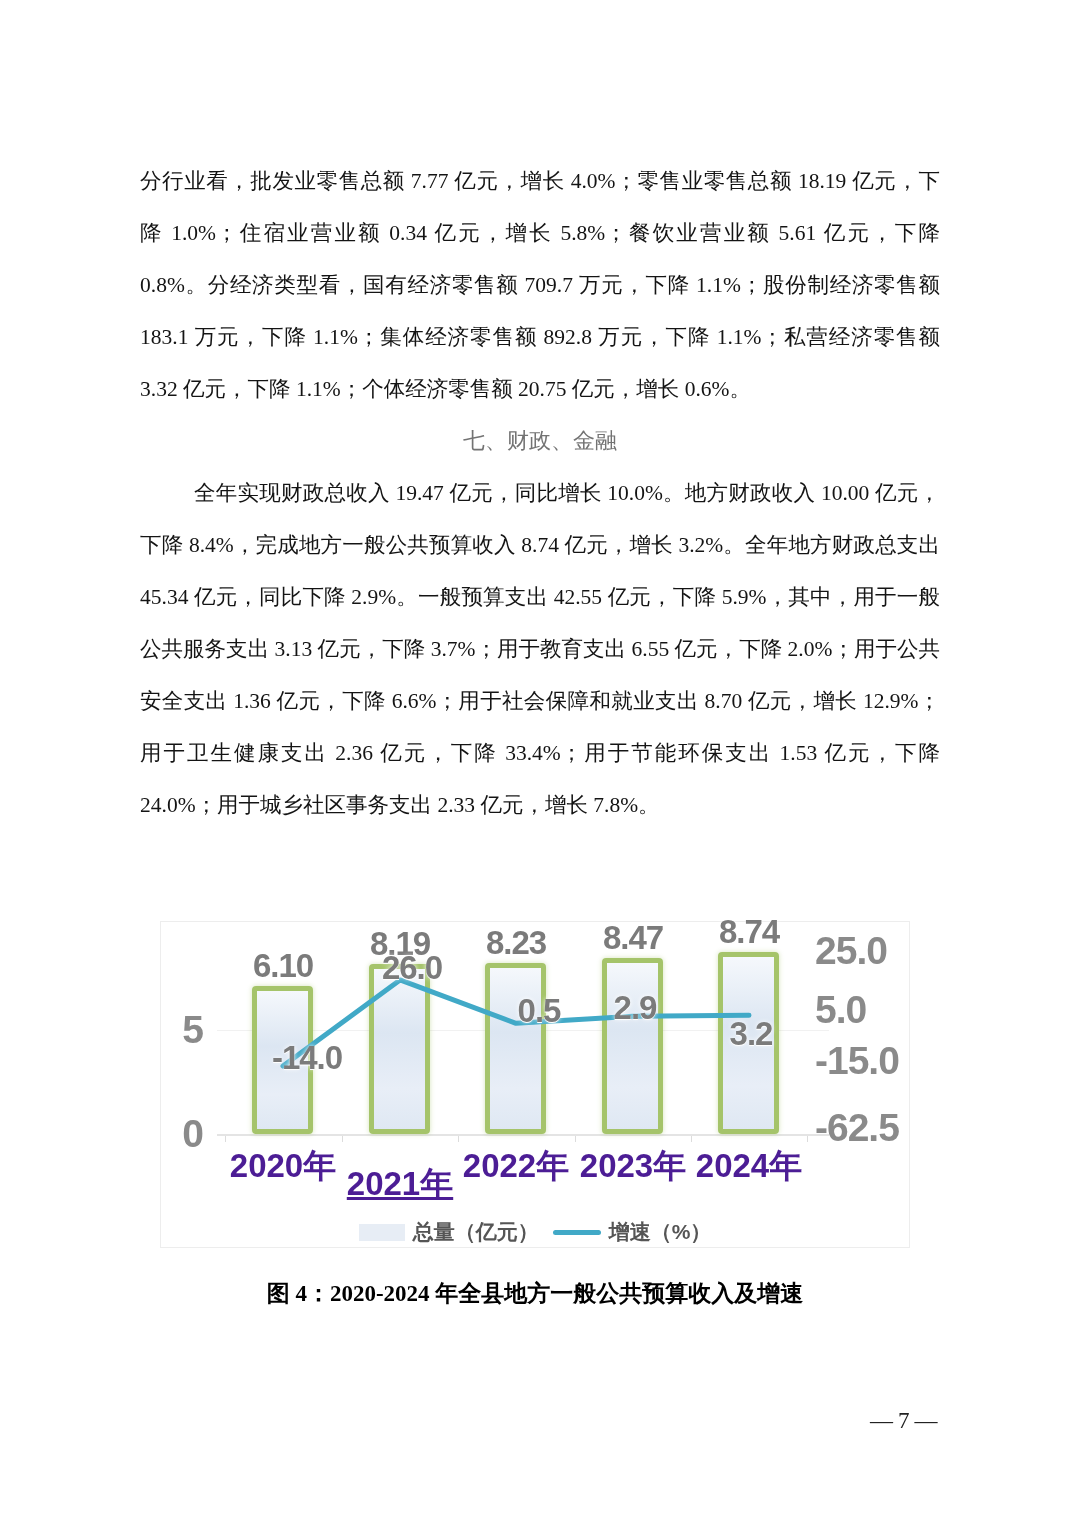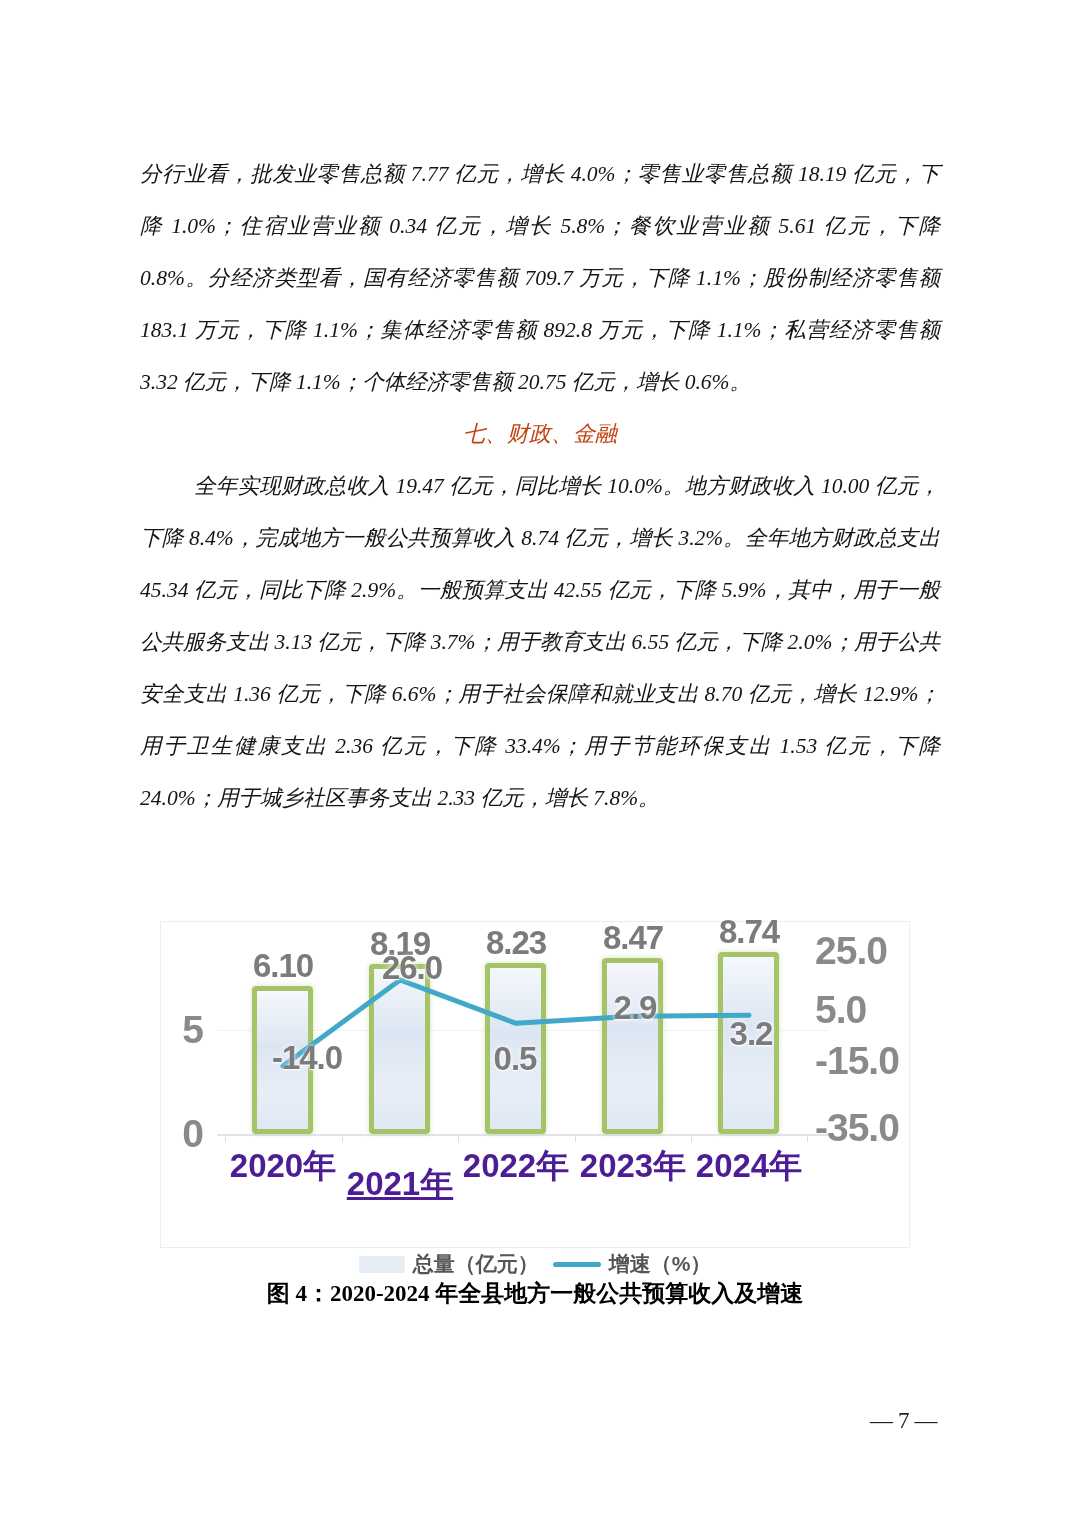--- a/index.html
+++ b/index.html
@@ -6,37 +6,37 @@
   .page{
     position:relative;
     width:1074px;height:1520px;
     background:#ffffff;
     overflow:hidden;
     font-family:"Liberation Serif","DejaVu Serif",serif;
     color:#111;
   }
   .text-block{
     position:absolute;
-    left:140px;top:148px;width:800px;font-style:italic;
+    left:140px;top:155px;width:800px;
   }
   .body-par{
     margin:0;
     font-size:21.5px;
     line-height:52px;
     text-align:justify;
     color:#141414;
   }
   .indent{text-indent:54px;}
   .section-heading{
     margin:0;
     font-size:22px;
     line-height:52px;
     font-weight:normal;
     text-align:center;
-    color:#c2410c;
+    color:#737373;
   }
   figure.chart-figure{
     position:absolute;
     left:160px;top:921px;
     width:750px;margin:0;
   }
   #chart{
     position:relative;
     width:748px;height:325px;
     background:#fff;
@@ -82,21 +82,21 @@
     letter-spacing:-1px;
     white-space:nowrap;
   }
   .ytick.left{text-align:right;}
   .legend{
     position:absolute;
     left:0;right:0;top:296px;
     display:flex;justify-content:center;align-items:center;gap:14px;
     font-weight:700;font-size:21px;color:#555;
   }
-  .legend-item{display:flex;align-items:center;gap:8px;margin-top:32px;}
+  .legend-item{display:flex;align-items:center;gap:8px;}
   .swatch-bar{display:inline-block;width:46px;height:17px;background:#e7edf5;}
   .swatch-line{display:inline-block;width:48px;height:5px;background:#41a9c7;border-radius:3px;}
   figcaption{
     margin-top:30px;
     text-align:center;
     font-weight:700;
     font-size:23px;
     color:#000;
   }
   .page-number{
@@ -127,42 +127,42 @@
         <div class="tickmark" style="left: 181px; top: 214px;"></div>
         <div class="tickmark" style="left: 297px; top: 214px;"></div>
         <div class="tickmark" style="left: 414px; top: 214px;"></div>
         <div class="tickmark" style="left: 530px; top: 214px;"></div>
         <div class="tickmark" style="left: 646px; top: 214px;"></div>
         <div class="ytick left" style="left: 6px; width: 36px; top: 90px;">5</div>
         <div class="ytick left" style="left: 6px; width: 36px; top: 194px;">0</div>
         <div class="ytick" style="left: 654px; top: 11px;">25.0</div>
         <div class="ytick" style="left: 654px; top: 70px;">5.0</div>
         <div class="ytick" style="left: 654px; top: 121px;">-15.0</div>
-        <div class="ytick" style="left: 654px; top: 188px;">-35.0</div>
+        <div class="ytick" style="left: 654px; top: 188px;">-62.5</div>
         <div class="bar" style="left: 91px; top: 64px; width: 51px; height: 138px;"></div>
         <div class="num" style="left: 52px; top: 26px; width: 140px;">6.10</div>
         <div class="bar" style="left: 208px; top: 42px; width: 51px; height: 160px;"></div>
         <div class="num" style="left: 169px; top: 4px; width: 140px;">8.19</div>
         <div class="bar" style="left: 324px; top: 41px; width: 51px; height: 161px;"></div>
         <div class="num" style="left: 285px; top: 3px; width: 140px;">8.23</div>
         <div class="bar" style="left: 441px; top: 36px; width: 51px; height: 166px;"></div>
         <div class="num" style="left: 402px; top: -2px; width: 140px;">8.47</div>
         <div class="bar" style="left: 557px; top: 30px; width: 51px; height: 172px;"></div>
         <div class="num" style="left: 518px; top: -8px; width: 140px;">8.74</div>
         <div class="xlabel" style="left: 52px; top: 224px; width: 140px;">2020年</div>
         <div class="xlabel" style="left: 169px; top: 242px; width: 140px; text-decoration: underline;">2021年</div>
         <div class="xlabel" style="left: 285px; top: 224px; width: 140px;">2022年</div>
         <div class="xlabel" style="left: 402px; top: 224px; width: 140px;">2023年</div>
         <div class="xlabel" style="left: 518px; top: 224px; width: 140px;">2024年</div>
         <svg width="748" height="325" style="position: absolute; left: 0px; top: 0px; overflow: visible; pointer-events: none;">
           <polyline points="122,144.1 239,57.9 355,101.3 472,94.2 588,93.3" fill="none" stroke="#41a9c7" stroke-width="5" stroke-linejoin="round" stroke-linecap="round"></polyline>
         </svg>
         <div class="num" style="left: 76px; top: 118px; width: 140px;">-14.0</div>
         <div class="num" style="left: 181px; top: 28px; width: 140px;">26.0</div>
-        <div class="num" style="left: 284px; top: 71px; width: 140px; margin-top: 48px;">0.5</div>
+        <div class="num" style="left: 308px; top: 71px; width: 140px;">0.5</div>
         <div class="num" style="left: 404px; top: 68px; width: 140px;">2.9</div>
         <div class="num" style="left: 520px; top: 94px; width: 140px;">3.2</div>
         <div class="legend">
           <span class="legend-item">
             <span class="swatch-bar"></span>
             <span>总量（亿元）</span>
           </span>
           <span class="legend-item">
             <span class="swatch-line"></span>
             <span>增速（%）</span>

